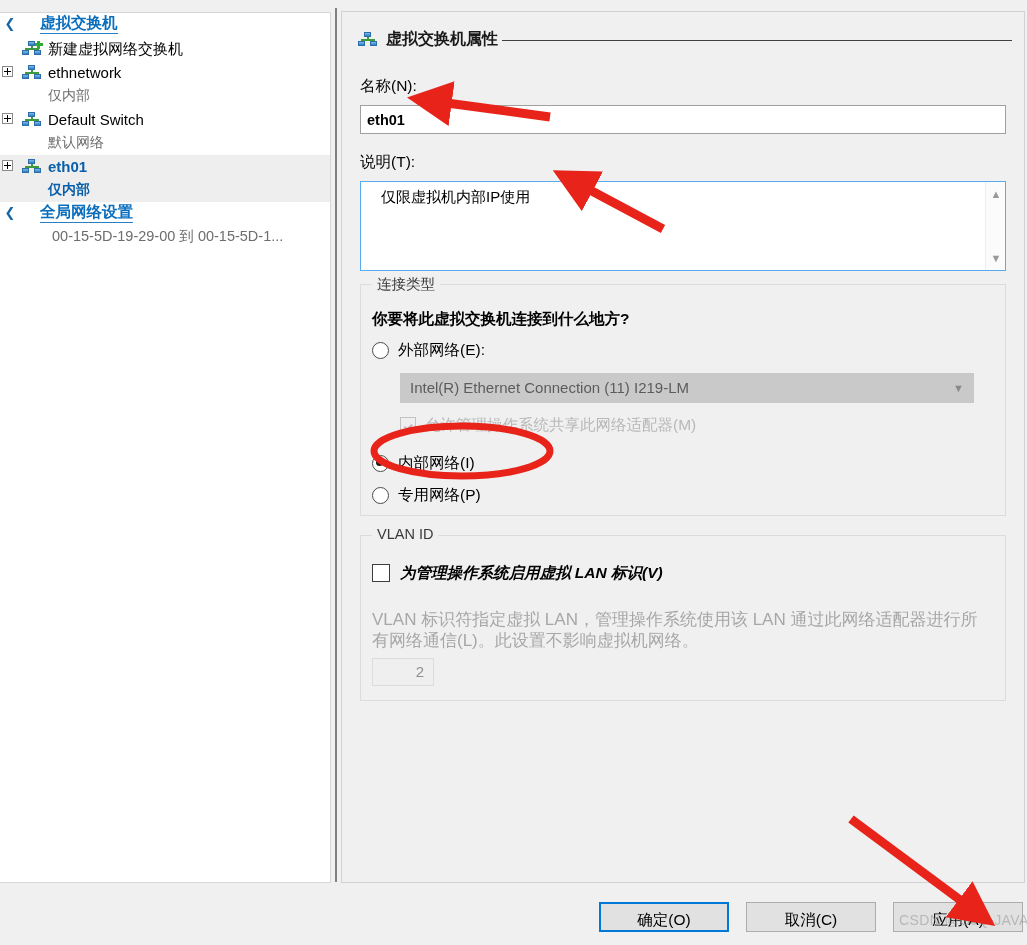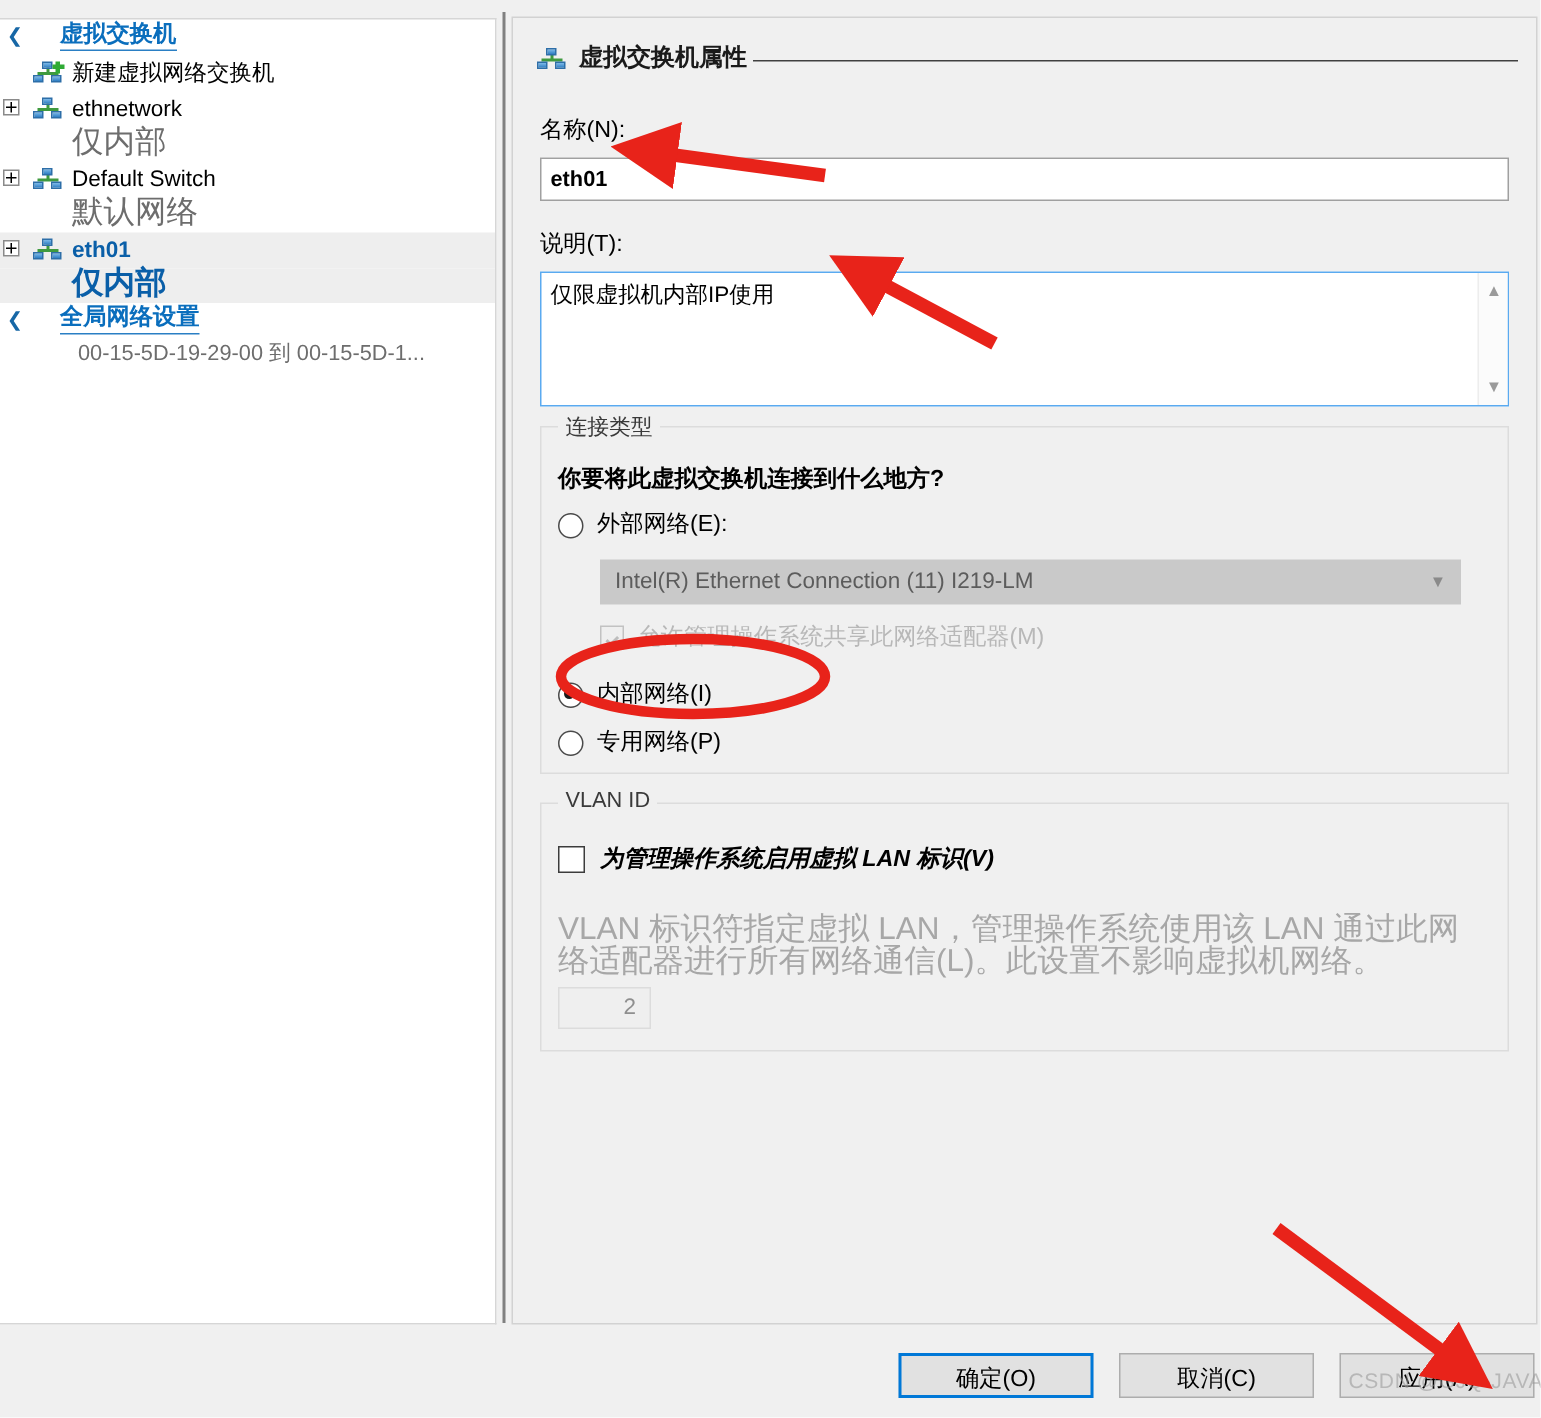--- a/index.html
+++ b/index.html
@@ -162,21 +162,21 @@
   }
   .tree-sub {
     position: relative;
     height: 23px;
   }
   .tree-sub.selected { background: #eeeeee; }
   .tree-sub .sub-label {
     position: absolute;
     left: 48px;
     top: 0px;
-    font-size: 21px;
+    font-size: 14px;
     line-height: 20px;
     color: #6d6d6d;
   }
   .tree-sub.selected .sub-label {
     color: #0a5fa8;
     font-weight: bold;
   }
   .tree-sub.mac-sub .sub-label {
     left: 52px;
     font-size: 14.5px;
@@ -289,21 +289,21 @@
     left: 0; top: 0;
     width: 624px;
     height: 100%;
     border: none;
     outline: none;
     resize: none;
     background: transparent;
     font-family: inherit;
     font-size: 15px;
     color: #000;
-    padding: 5px 6px;
+    padding: 5px 20px;
     box-sizing: border-box;
     line-height: 20px;
     overflow: hidden;
   }
   #desc-scroll {
     position: absolute;
     right: 0; top: 0;
     width: 20px;
     height: 100%;
     background: #fbfbfb;
@@ -467,21 +467,21 @@
     font-weight: bold;
     color: #000;
     font-style: italic;
   }
 
   #vlan-desc {
     position: absolute;
     left: 30px;
     top: 597px;
     width: 612px;
-    font-size: 21px;
+    font-size: 17px;
     line-height: 21px;
     color: #a7a7a7;
   }
 
   #vlan-spin {
     position: absolute;
     left: 30px;
     top: 646px;
     width: 62px;
     height: 28px;

